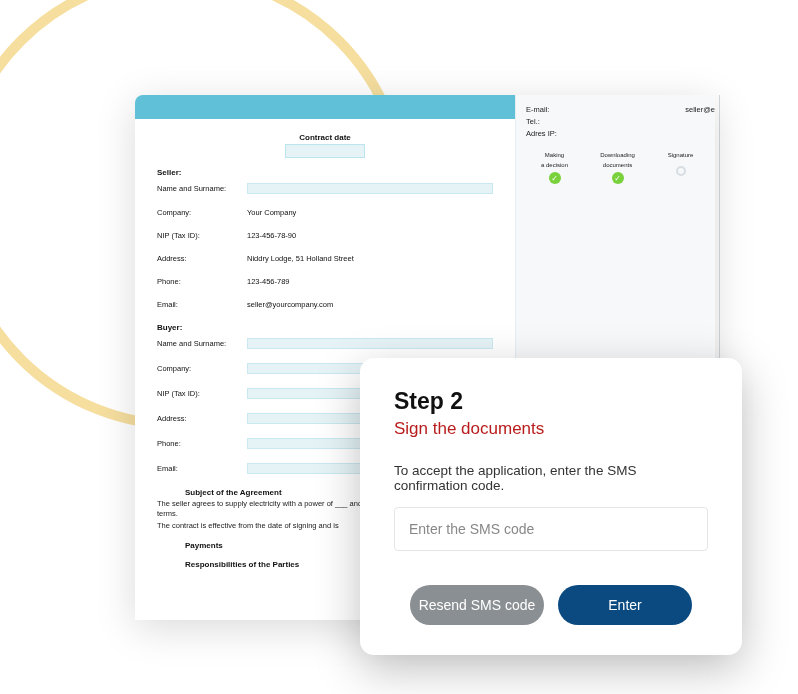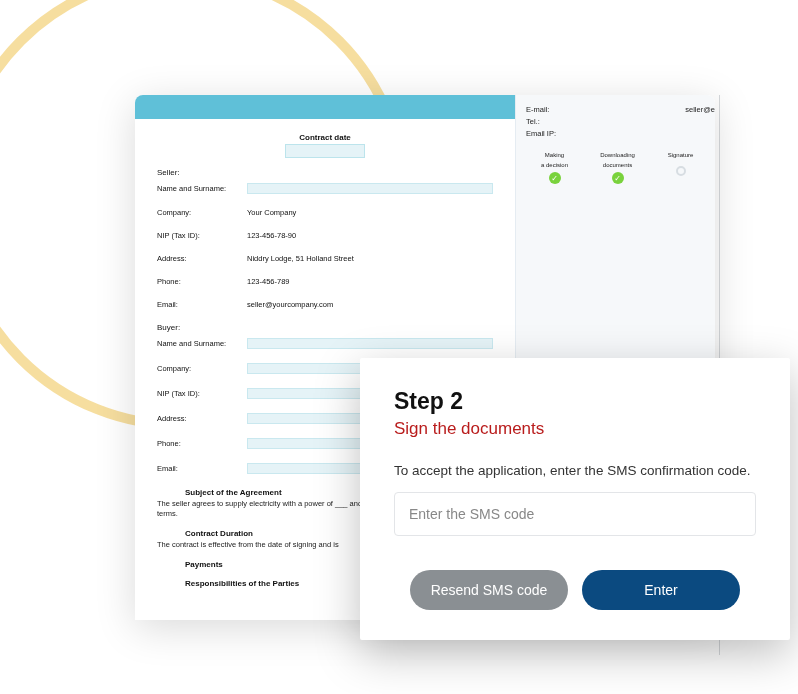--- a/index.html
+++ b/index.html
@@ -16,21 +16,21 @@
     position: absolute; left: 135px; top: 95px; width: 580px; height: 525px;
     background: #fff; border-radius: 8px 8px 0 0;
     box-shadow: 0 8px 40px rgba(0,0,0,0.15); z-index: 2;
     display: flex; overflow: hidden;
   }
   .contract-left { flex: 0 0 380px; padding: 0; overflow: hidden; }
   .contract-topbar { height: 24px; background: #5fc0d8; }
   .contract-body { padding: 10px 22px 0; font-size: 8px; color: #111; }
   .contract-title { text-align: center; font-weight: bold; margin: 4px 0 2px; font-size: 8px; }
   .date-box { width: 80px; height: 14px; border: 1px solid #bce4ec; background: #e5f3f7; margin: 0 auto 10px; }
-  .section-label { font-weight: normal; margin: 8px 0 6px; font-size: 8px; }
+  .section-label { font-weight: bold; margin: 8px 0 6px; font-size: 8px; }
   .row { display: flex; align-items: center; margin-bottom: 14px; }
   .row-label { flex: 0 0 90px; font-size: 7.5px; }
   .row-val { flex: 1; font-size: 7.5px; }
   .row-input { flex: 1; height: 11px; background: #e5f3f7; border: 1px solid #c9e8ef; }
   .para-title { font-weight: bold; font-size: 8px; margin-top: 10px; padding-left: 28px; }
   .para-text { font-size: 7.5px; line-height: 1.35; margin-top: 2px; color: #222; }
   .contract-right {
     flex: 1; background: #f6f8fa; border-left: 1px solid #e5ecf2;
     padding: 10px 0 0 10px; font-size: 7.5px; color: #222;
   }
@@ -46,22 +46,22 @@
   .doc-row { display: flex; align-items: center; gap: 4px; margin-top: 8px; }
   .doc-check { width: 8px; height: 8px; border-radius: 50%; background: #79d23c; flex-shrink: 0; }
   .doc-icon { width: 10px; height: 12px; border: 1px solid #b9c0c7; border-radius: 1px; flex-shrink:0; }
   .doc-text { font-size: 6px; line-height: 1.2; flex: 1; overflow: hidden; }
   .doc-name { color: #222; }
   .doc-hash { color: #0a5ba8; font-size: 5.5px; word-break: break-all; }
   .doc-date { color: #888; font-size: 5px; }
   .open-btn { background: #0b4a80; color: #fff; font-size: 6px; padding: 3px 6px; border-radius: 2px 0 0 2px; margin-right:-4px; }
 
   .modal {
-    position: absolute; left: 360px; top: 358px; width: 430px;
-    background: #fff; border-radius: 2px;
+    position: absolute; left: 360px; top: 358px; width: 382px;
+    background: #fff; border-radius: 14px;
     box-shadow: 0 14px 45px rgba(0,0,0,0.25); z-index: 5;
     padding: 30px 34px 30px;
   }
   .modal-title { font-size: 23px; font-weight: 700; color: #111; }
   .modal-sub { font-size: 17px; color: #b91c1c; margin-top: 4px; }
   .modal-desc { font-size: 13.5px; color: #333; margin-top: 24px; }
   .sms-input {
     width: 100%; height: 44px; margin-top: 14px;
     border: 1px solid #e3e5e8; border-radius: 4px;
     padding: 4px 14px; font-size: 14px; color: #888;
@@ -134,39 +134,38 @@
           <div class="row-input"></div>
         </div>
       <div class="row">
           <div class="row-label">Email:</div>
           <div class="row-input"></div>
         </div>
 
       <div class="para-title">Subject of the Agreement</div>
       <div class="para-text">The seller agrees to supply electricity with a power of ___ and pay for it according to the contract terms.</div>
 
-      <div class="para-title">Contract Duration</div>
       <div class="para-text">The contract is effective from the date of signing and is</div>
 
       <div class="para-title">Payments</div>
 
       <div class="para-title">Responsibilities of the Parties</div>
     </div>
   </div>
 
   <div class="contract-right">
     <div class="info-row">
         <span>E-mail:</span>
         <span>seller@e</span>
       </div>
     <div class="info-row">
         <span>Tel.:</span>
       </div>
     <div class="info-row">
-        <span>Email IP:</span>
+        <span>Adres IP:</span>
       </div>
 
     <div class="steps-row">
       <div class="step-col">
         <span>Making</span>
         <span>a decision</span>
         <div class="step-dot step-green">✓</div>
       </div>
       <div class="step-col">
         <span>Downloading</span>

